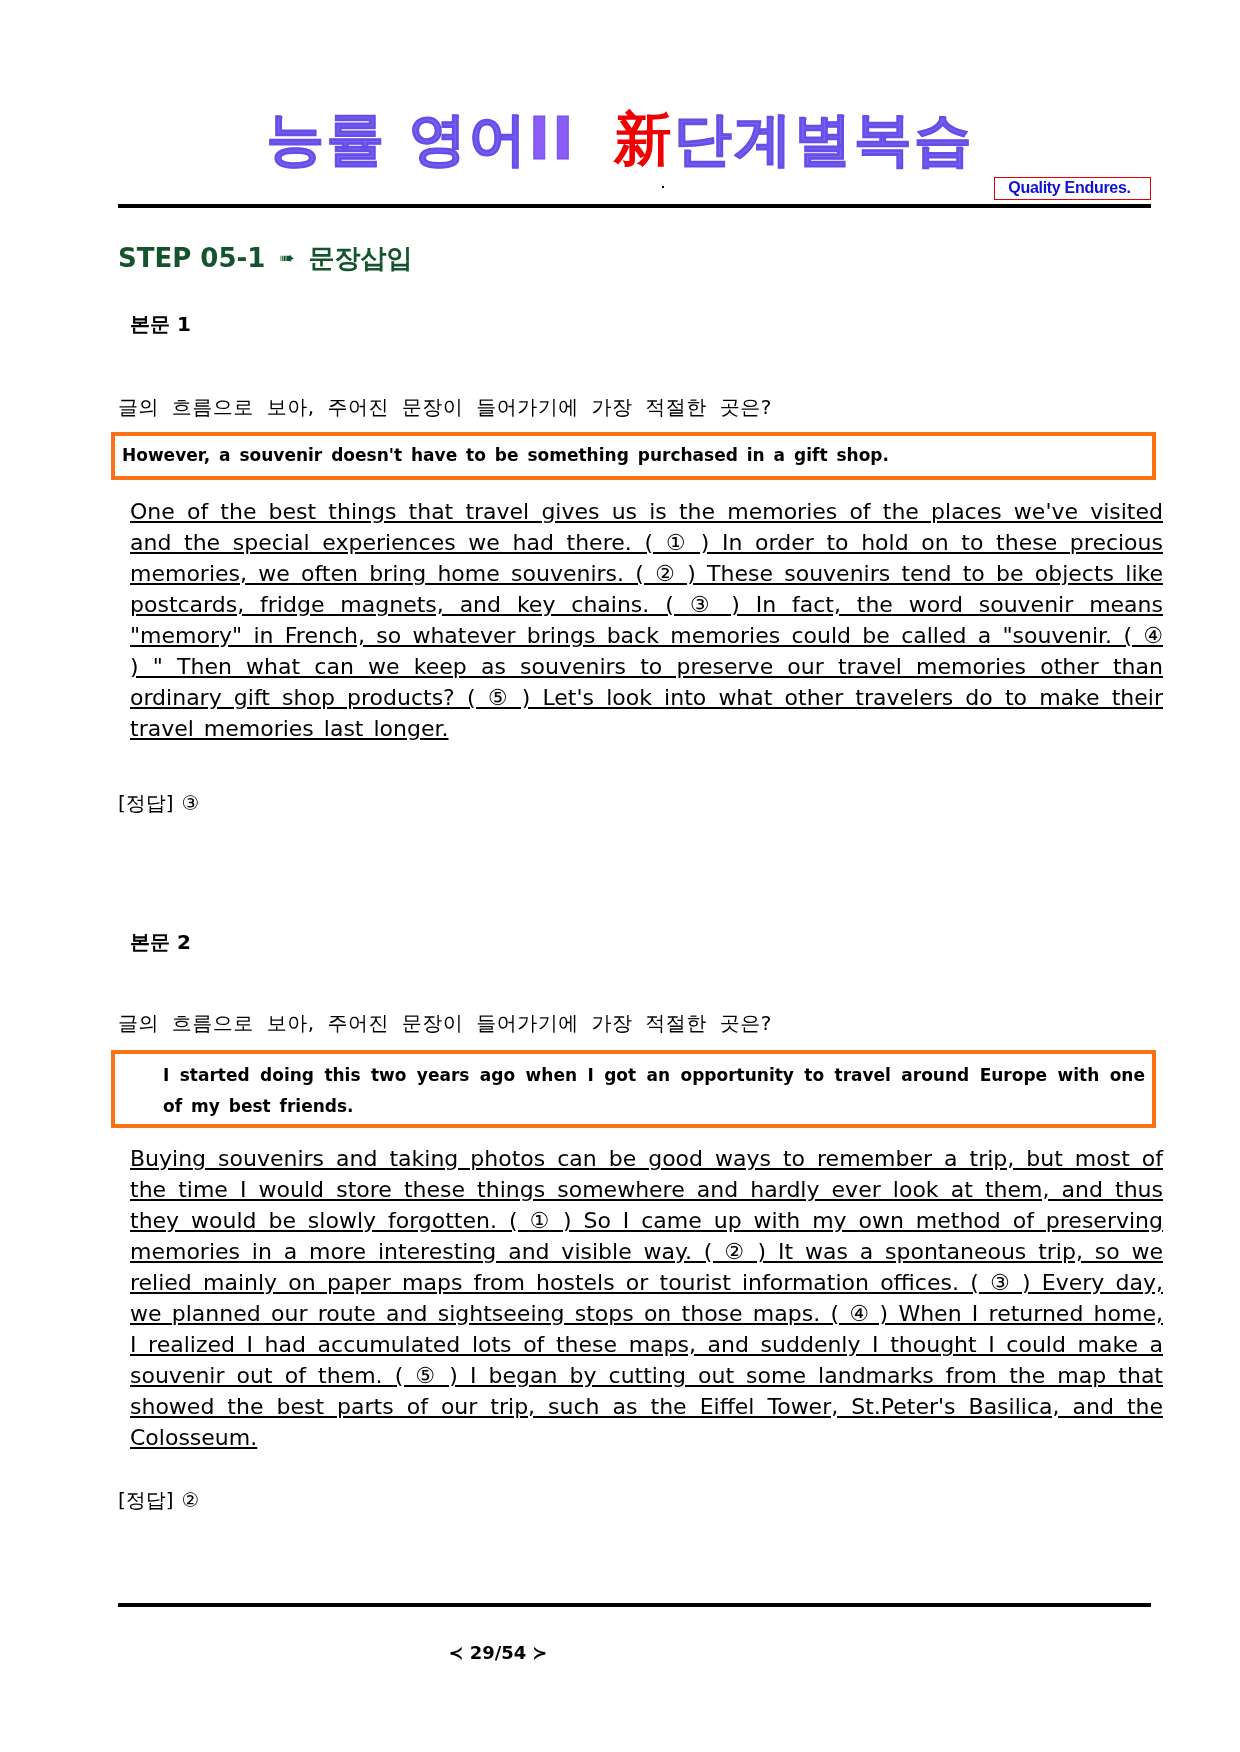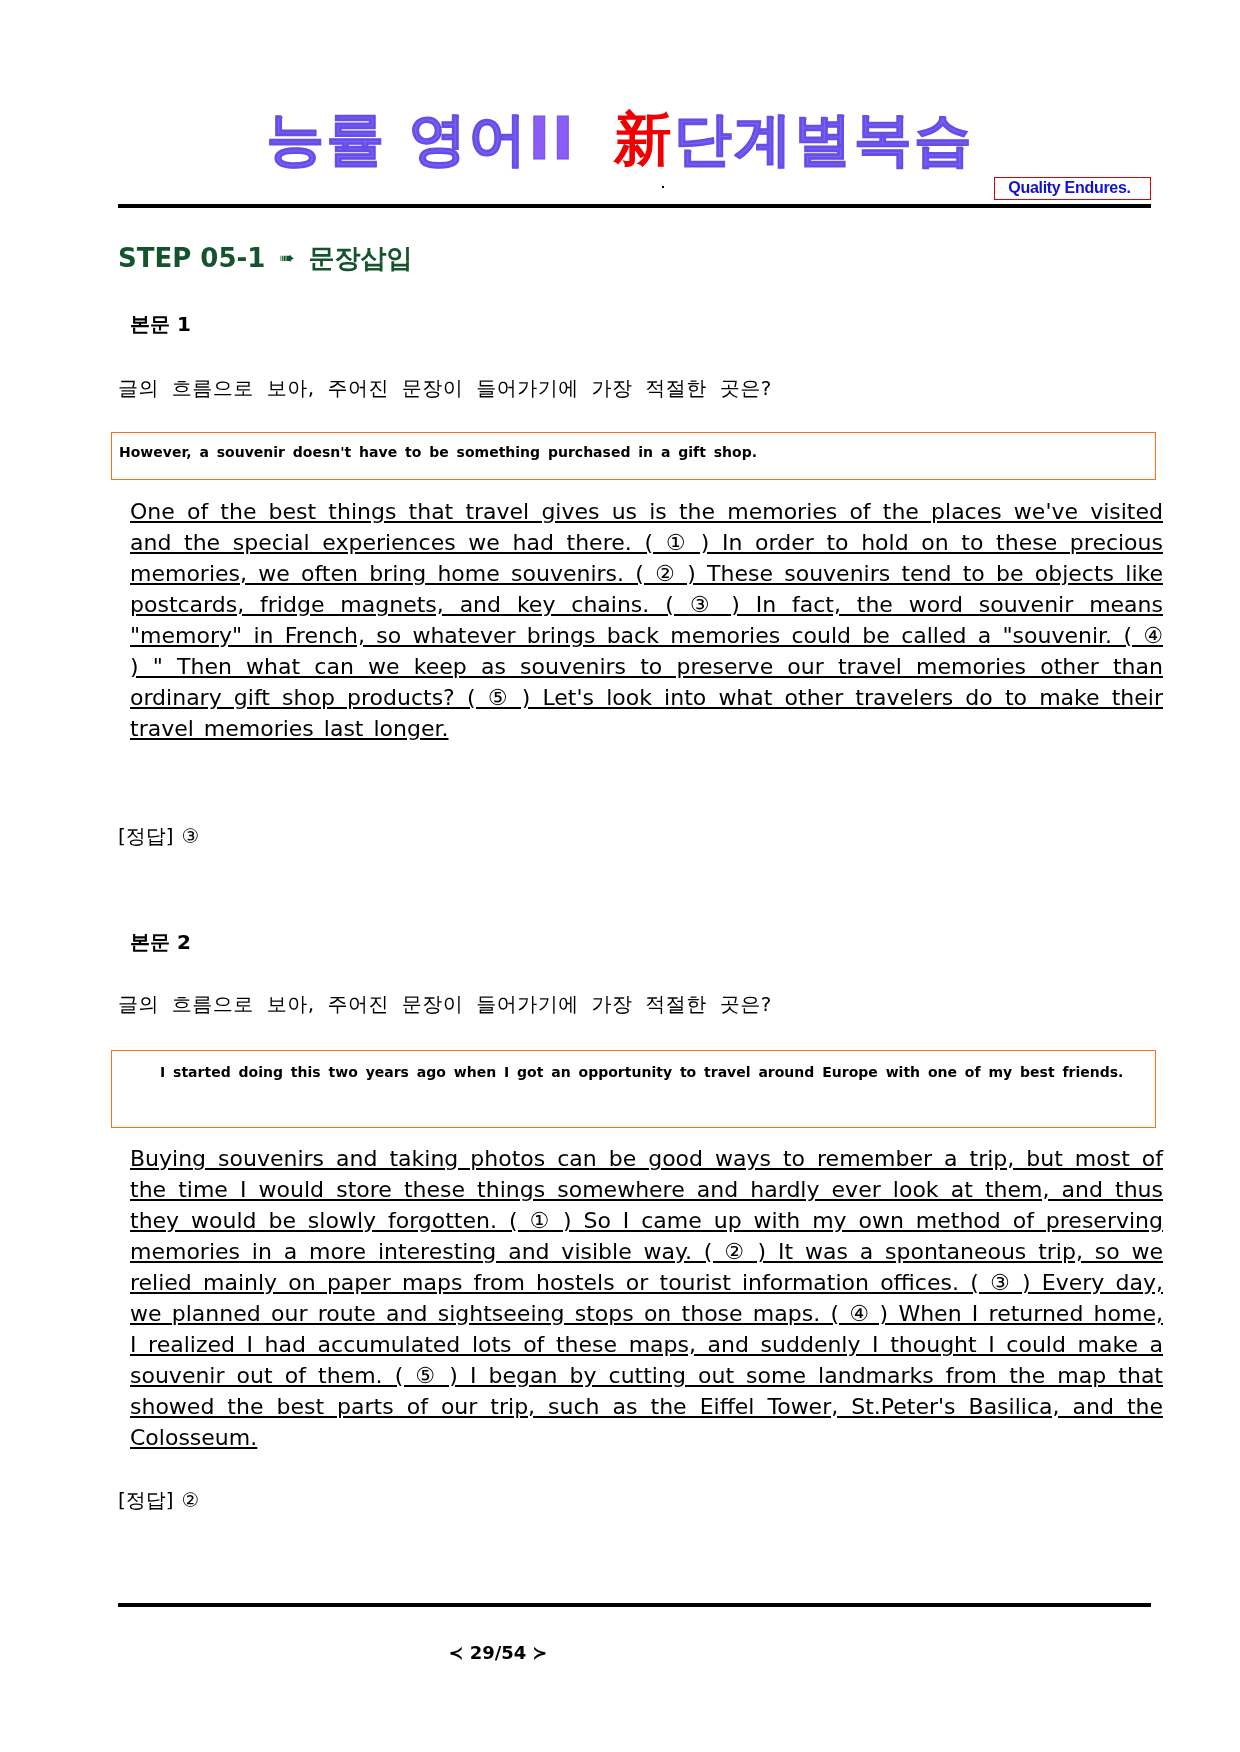--- a/index.html
+++ b/index.html
@@ -15,24 +15,24 @@
     .quality { position: absolute; top: 177px; left: 994px; width: 157px; height: 23px;
                border: 1.5px solid #e00000; box-sizing: border-box; text-align: center;
                color: #1010d8; font-family: "Liberation Sans", sans-serif; font-weight: bold;
                font-size: 16px; line-height: 20px; padding-right: 6px; letter-spacing: -0.3px; }
     .rule-top { position: absolute; top: 204px; left: 118px; width: 1033px; height: 4px; background: #000; }
     .rule-bottom { position: absolute; top: 1603px; left: 118px; width: 1033px; height: 4px; background: #000; }
     .step { position: absolute; top: 240px; left: 118px; color: #14532d; font-weight: bold;
             font-size: 26px; line-height: 36px; }
     .step .arrow { font-size: 18px; margin: 0 14px; vertical-align: 3px; }
     .section-label { position: absolute; left: 130px; font-weight: bold; font-size: 20px; line-height: 28px; }
-    .question { position: absolute; left: 118px; font-size: 20px; line-height: 28px; letter-spacing: 0.5px; word-spacing: 6px; }
+    .question { position: absolute; left: 118px; font-size: 20px; line-height: 28px; letter-spacing: 0.5px; word-spacing: 6px; margin-top: 19px; }
     .insert-box { position: absolute; left: 111px; width: 1045px; box-sizing: border-box;
-                  border: 1px solid #f97316; padding: 6px 7px 8px 7px; font-weight: bold;
-                  font-size: 14px; line-height: 31px; text-align: justify; word-spacing: 3px; }
+                  border: 4px solid #f97316; padding: 6px 7px 8px 7px; font-weight: bold;
+                  font-size: 17px; line-height: 31px; text-align: justify; word-spacing: 3px; }
     .passage { position: absolute; left: 130px; width: 1033px; font-size: 22px; line-height: 31px;
                text-align: justify; word-spacing: 3px; text-decoration: underline; }
     .answer { position: absolute; left: 118px; font-size: 20px; line-height: 28px; }
     .answer .ans-num { margin-left: 8px; }
     .page-num { position: absolute; top: 1640px; left: 0; width: 996px; text-align: center;
                 font-weight: bold; font-size: 18px; line-height: 26px; }
     .page-num .chev { font-size: 18px; margin: 0 6px; }
   </style>
 </head>
 <body>
@@ -45,21 +45,21 @@
 <div class="rule-top"></div>
 
 <div class="step">
   <span>STEP 05-1</span><span class="arrow">➠</span><span>문장삽입</span>
 </div>
 
 <div class="section-label" style="top:310px;">본문 1</div>
 <div class="question" style="top:374px;">글의 흐름으로 보아, 주어진 문장이 들어가기에 가장 적절한 곳은?</div>
 <div class="insert-box" style="top:432px; height:48px; padding-top:4px;">However, a souvenir doesn't have to be something purchased in a gift shop.</div>
 <div class="passage" style="top:496px;">One of the best things that travel gives us is the memories of the places we've visited and the special experiences we had there. ( ① )  In order to hold on to these precious memories, we often bring home souvenirs. ( ② )  These souvenirs tend to be objects like postcards, fridge magnets, and key chains. ( ③ )  In fact, the word souvenir means "memory" in French, so whatever brings back memories could be called a "souvenir. ( ④ ) " Then what can we keep as souvenirs to preserve our travel memories other than ordinary gift shop products?  ( ⑤ ) Let's look into what other travelers do to make their travel memories last longer.</div>
-<div class="answer" style="top:822px;">
+<div class="answer" style="top:789px;">
   <span>[정답]</span><span class="ans-num">③</span>
 </div>
 
 <div class="section-label" style="top:928px;">본문 2</div>
 <div class="question" style="top:990px;">글의 흐름으로 보아, 주어진 문장이 들어가기에 가장 적절한 곳은?</div>
 <div class="insert-box" style="top:1050px; height:78px;padding-left:48px;"> I started doing this two years ago when I got an opportunity to travel around Europe with one of my best friends.</div>
 <div class="passage" style="top:1143px;">Buying souvenirs and taking photos can be good ways to remember a trip, but most of the time I would store these things somewhere and hardly ever look at them, and thus they would be slowly forgotten. ( ① )  So I came up with my own method of preserving memories in a more interesting and visible way. ( ② )  It was a spontaneous trip, so we relied mainly on paper maps from hostels or tourist information offices. ( ③ )  Every day, we planned our route and sightseeing stops on those maps. ( ④ )  When I returned home, I realized I had accumulated lots of these maps, and suddenly I thought I could make a souvenir out of them. ( ⑤ )  I began by cutting out some landmarks from the map that showed the best parts of our trip, such as the Eiffel Tower, St.Peter's Basilica, and the Colosseum.</div>
 <div class="answer" style="top:1486px;text-align:center;">
   <span>[정답]</span><span class="ans-num">②</span>
 </div>

